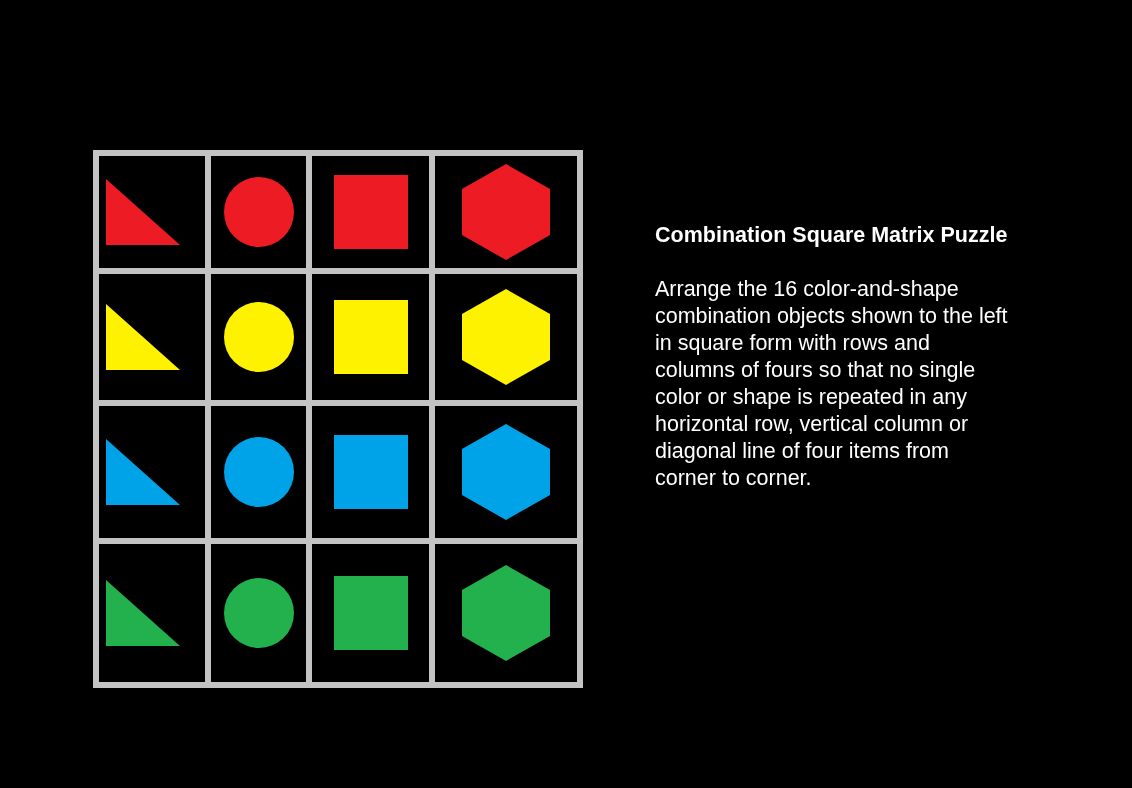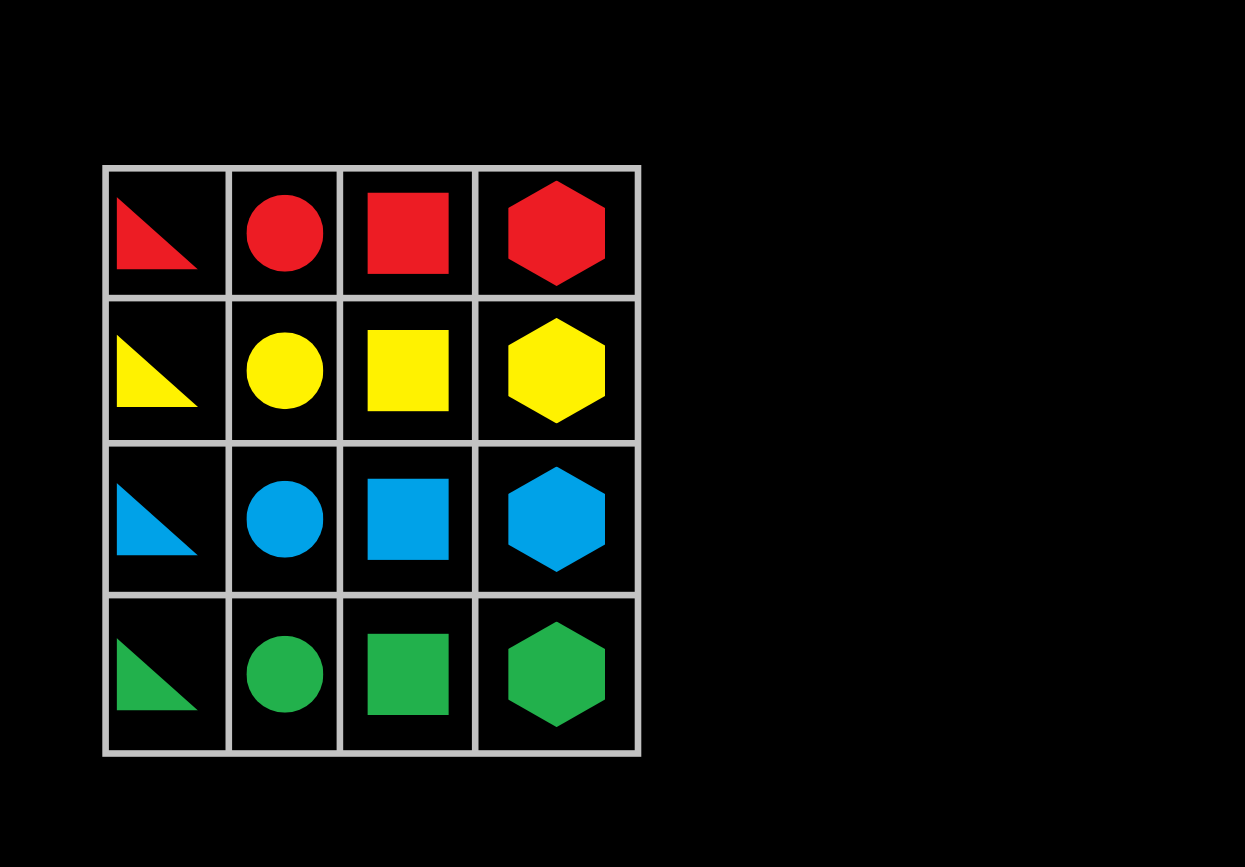--- a/index.html
+++ b/index.html
@@ -131,13 +131,22 @@
       </svg>
     </div>
     <div class="cell" style="background: rgb(0, 0, 0);">
       <svg width="88" height="96" viewBox="0 0 88 96">
         <polygon points="44,0 88,25 88,71 44,96 0,71 0,25" fill="#22B14C"></polygon>
       </svg>
     </div>
   </div>
 
 <div class="panel" id="instructions-panel" style="color: rgb(255, 255, 255);">
+  <h1>Combination Square Matrix Puzzle</h1>
+  <p>Arrange the 16 color-and-shape
+combination objects shown to the left
+in square form with rows and
+columns of fours so that no single
+color or shape is repeated in any
+horizontal row, vertical column or
+diagonal line of four items from
+corner to corner.</p>
 </div>
 
 </body></html>

